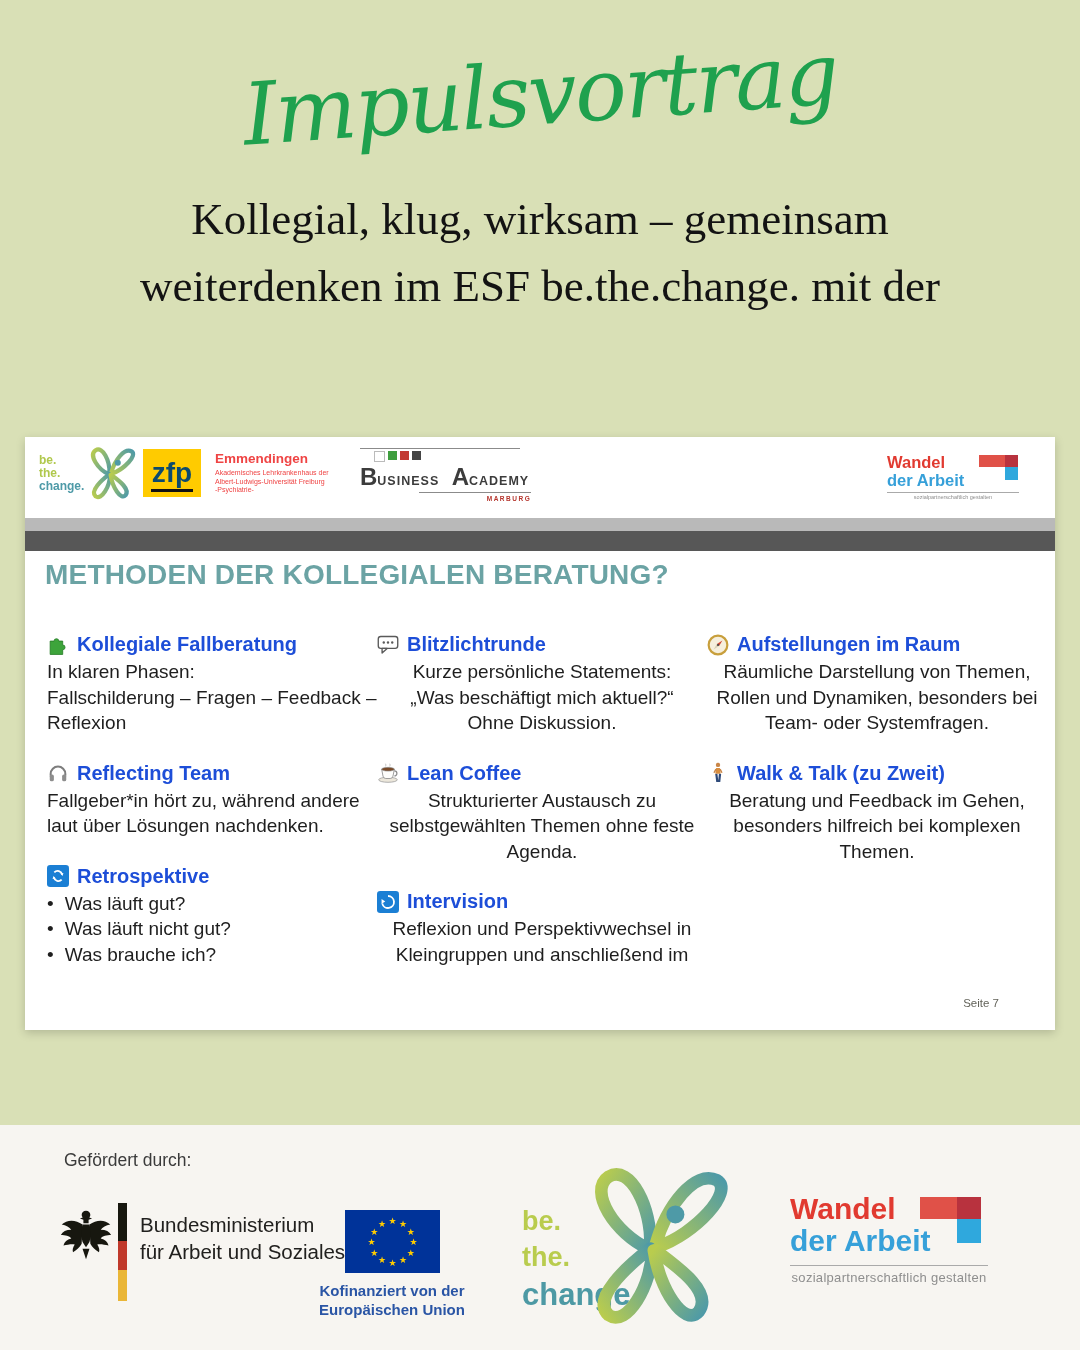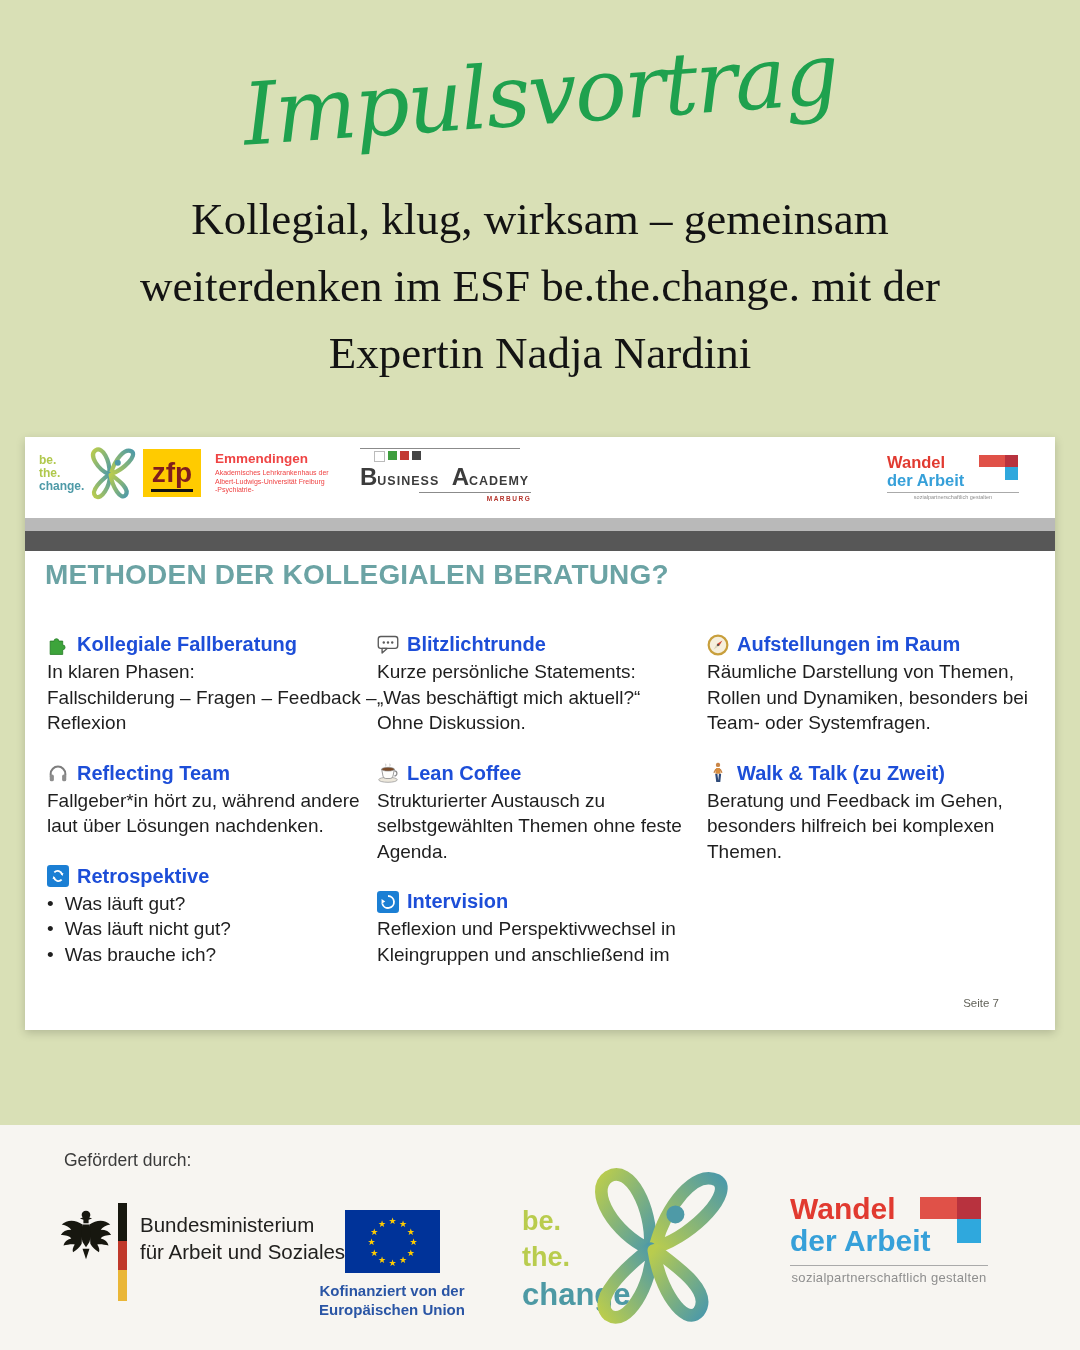--- a/index.html
+++ b/index.html
@@ -20,21 +20,21 @@
   .bar-dark{position:absolute;left:0;top:94px;width:100%;height:20px;background:#575757;}
   .slide-title{position:absolute;left:20px;top:122px;font-size:28px;font-weight:bold;
     color:#6ba3a4;letter-spacing:.2px;}
 
   
   .btc-hdr{position:absolute;left:14px;top:6px;display:flex;align-items:center;}
   .btc-hdr .t{font-weight:bold;font-size:12px;line-height:13px;}
   .btc-hdr .g{color:#b0c84c;} .btc-hdr .b{color:#4e9aa7;}
   .btc-hdr svg{width:60px;height:60px;margin-left:-4px;}
   .zfp{position:absolute;left:118px;top:12px;width:58px;height:48px;background:#ffcb00;
-       display:flex;align-items:center;justify-content:center;font-size:28px;font-weight:bold;color:#7f1d1d;}
+       display:flex;align-items:center;justify-content:center;font-size:28px;font-weight:bold;color:#0c4a6e;}
   .zfp i{position:absolute;left:8px;right:8px;bottom:5px;height:3px;background:#111;}
   .emm{position:absolute;left:190px;top:14px;color:#ef4444;}
   .emm .t1{font-size:13.5px;font-weight:bold;margin-bottom:3px;}
   .emm .t2{font-size:7px;line-height:8.5px;}
   .bam{position:absolute;left:335px;top:26px;color:#3c3c3c;white-space:nowrap;}
   .bam .big{font-size:24px;font-weight:600;}
   .bam .sm{font-size:12.5px;font-weight:600;letter-spacing:1px;}
   .bam .sq{position:absolute;top:-12px;left:14px;display:flex;gap:3px;}
   .bam .sq span{width:9px;height:9px;display:block;}
   .bam .topline{position:absolute;top:-15px;left:0;width:160px;border-top:1.5px solid #8b8b8b;}
@@ -62,21 +62,21 @@
   .wda-ftr .l1,.wda-ftr .l2{font-size:30px;line-height:32px;}
   .wda-ftr .shape{left:130px;top:4px;width:68px;height:50px;}
   .wda-ftr .r1{left:0;top:0;width:37px;height:22px;}
   .wda-ftr .r2{left:37px;top:0;width:24px;height:22px;}
   .wda-ftr .r3{left:37px;top:22px;width:24px;height:24px;}
   .wda-ftr .tag{margin-top:8px;font-size:13px;padding-top:4px;letter-spacing:.3px;}
 
   
   .cols{position:absolute;left:22px;top:196px;display:flex;}
   .col{width:330px;}
-  .col+.col{margin-left:0px;}
+  .col+.col{margin-left:0px;text-align:center;}
   .col2{width:330px;} .col3{width:340px;}
   .method{margin-bottom:26px;}
   .m-head{display:flex;align-items:center;margin-bottom:3px;}
   .m-icon{width:22px;height:22px;margin-right:8px;flex:0 0 22px;}
   .m-icon svg{width:100%;height:100%;display:block;}
   .m-title{font-size:20px;font-weight:bold;color:#1d4ed8;white-space:nowrap;}
   .m-line{font-size:19px;line-height:25.5px;color:#1e1e1e;white-space:nowrap;}
   .m-bullet{font-size:19px;line-height:25.5px;color:#1e1e1e;white-space:nowrap;}
   .m-bullet::before{content:"•";margin-right:11px;}
   .page-num{position:absolute;right:56px;top:560px;font-size:11.5px;color:#63635a;}
@@ -116,21 +116,20 @@
         <stop offset="0" stop-color="#4e9aa7"></stop>
           <stop offset="1" stop-color="#b9cc4e"></stop>
       </linearGradient>
     </defs>
   </svg>
 
   <div class="script-title">Impulsvortrag</div>
   <div class="main-title">
     <div>Kollegial, klug, wirksam – gemeinsam</div>
     <div>weiterdenken im ESF be.the.change. mit der</div>
-    <div>Expertin Nadja Nardini</div>
   </div>
 
   <div class="slide">
 
     <div class="btc-hdr">
       <div class="t">
         <div class="g">be.</div>
         <div class="g">the.</div>
         <div class="b">change.</div>
       </div>

